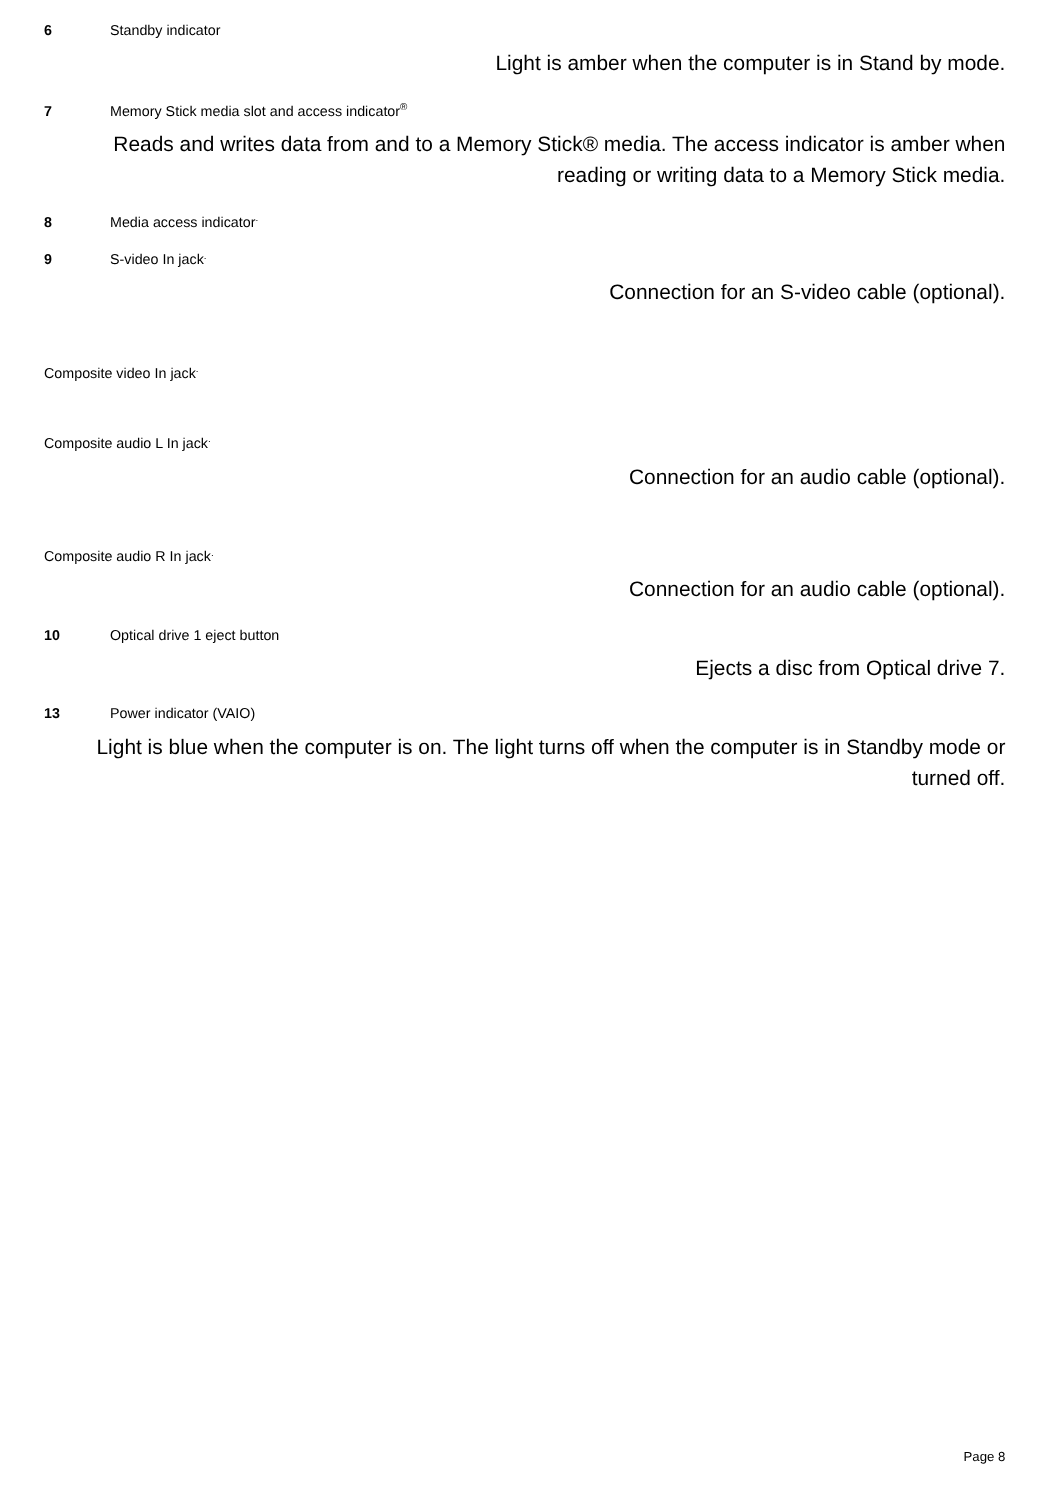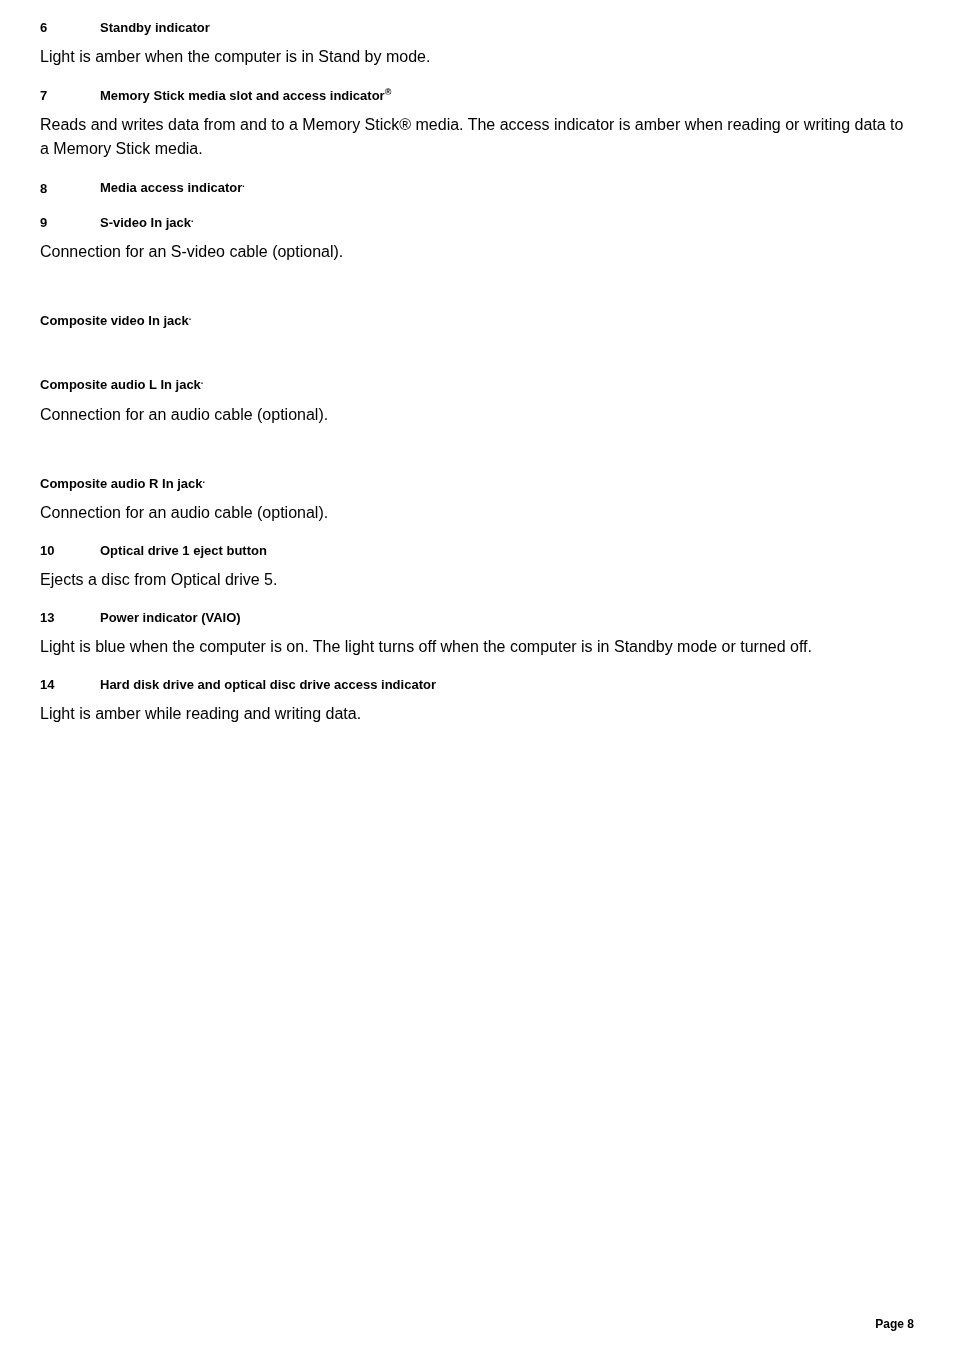--- a/index.html
+++ b/index.html
@@ -29,54 +29,55 @@
       margin-bottom: 10px;
     }
 
     .section-number {
       font-weight: bold;
       min-width: 60px;
       font-size: 13px;
     }
 
     .section-title {
-      font-weight: bold;
+      font-weight: normal;
       font-size: 13px;
     }
 
     .section-title sup {
       font-size: 9px;
       vertical-align: super;
     }
 
     .section-body {
-      font-size: 16px;
+      font-size: 19px;
       line-height: 1.5;
       margin-left: 0;
       margin-bottom: 14px;
+      text-align: right;
     }
 
     .unnumbered-header {
-      font-weight: bold;
+      font-weight: normal;
       font-size: 13px;
       margin-bottom: 10px;
       margin-top: 48px;
     }
 
     .unnumbered-header sup {
       font-size: 9px;
       vertical-align: super;
     }
 
     .page-footer {
       position: absolute;
       bottom: 20px;
       right: 40px;
       font-size: 12px;
-      font-weight: bold;
+      font-weight: normal;
     }
   </style>
 </head>
 <body>
 
 <div id="content">
     <div class="section">
       <div class="section-header">
         <span class="section-number">6</span>
         <span class="section-title">Standby indicator</span>
@@ -112,33 +113,26 @@
     </div>
     <div class="section">
       <div class="unnumbered-header">Composite audio R In jack<sup>.</sup></div>
       <div class="section-body">Connection for an audio cable (optional).</div>
     </div>
     <div class="section">
       <div class="section-header">
         <span class="section-number">10</span>
         <span class="section-title">Optical drive 1 eject button</span>
       </div>
-      <div class="section-body">Ejects a disc from Optical drive 5.</div>
+      <div class="section-body">Ejects a disc from Optical drive 7.</div>
     </div>
     <div class="section">
       <div class="section-header">
         <span class="section-number">13</span>
         <span class="section-title">Power indicator (VAIO)</span>
       </div>
       <div class="section-body">Light is blue when the computer is on. The light turns off when the computer is in Standby mode or turned off.</div>
     </div>
-    <div class="section">
-      <div class="section-header">
-        <span class="section-number">14</span>
-        <span class="section-title">Hard disk drive and optical disc drive access indicator</span>
-      </div>
-      <div class="section-body">Light is amber while reading and writing data.</div>
-    </div>
   </div>
 
 <div class="page-footer">
   <span>Page 8</span>
 </div>
 
 </body></html>

